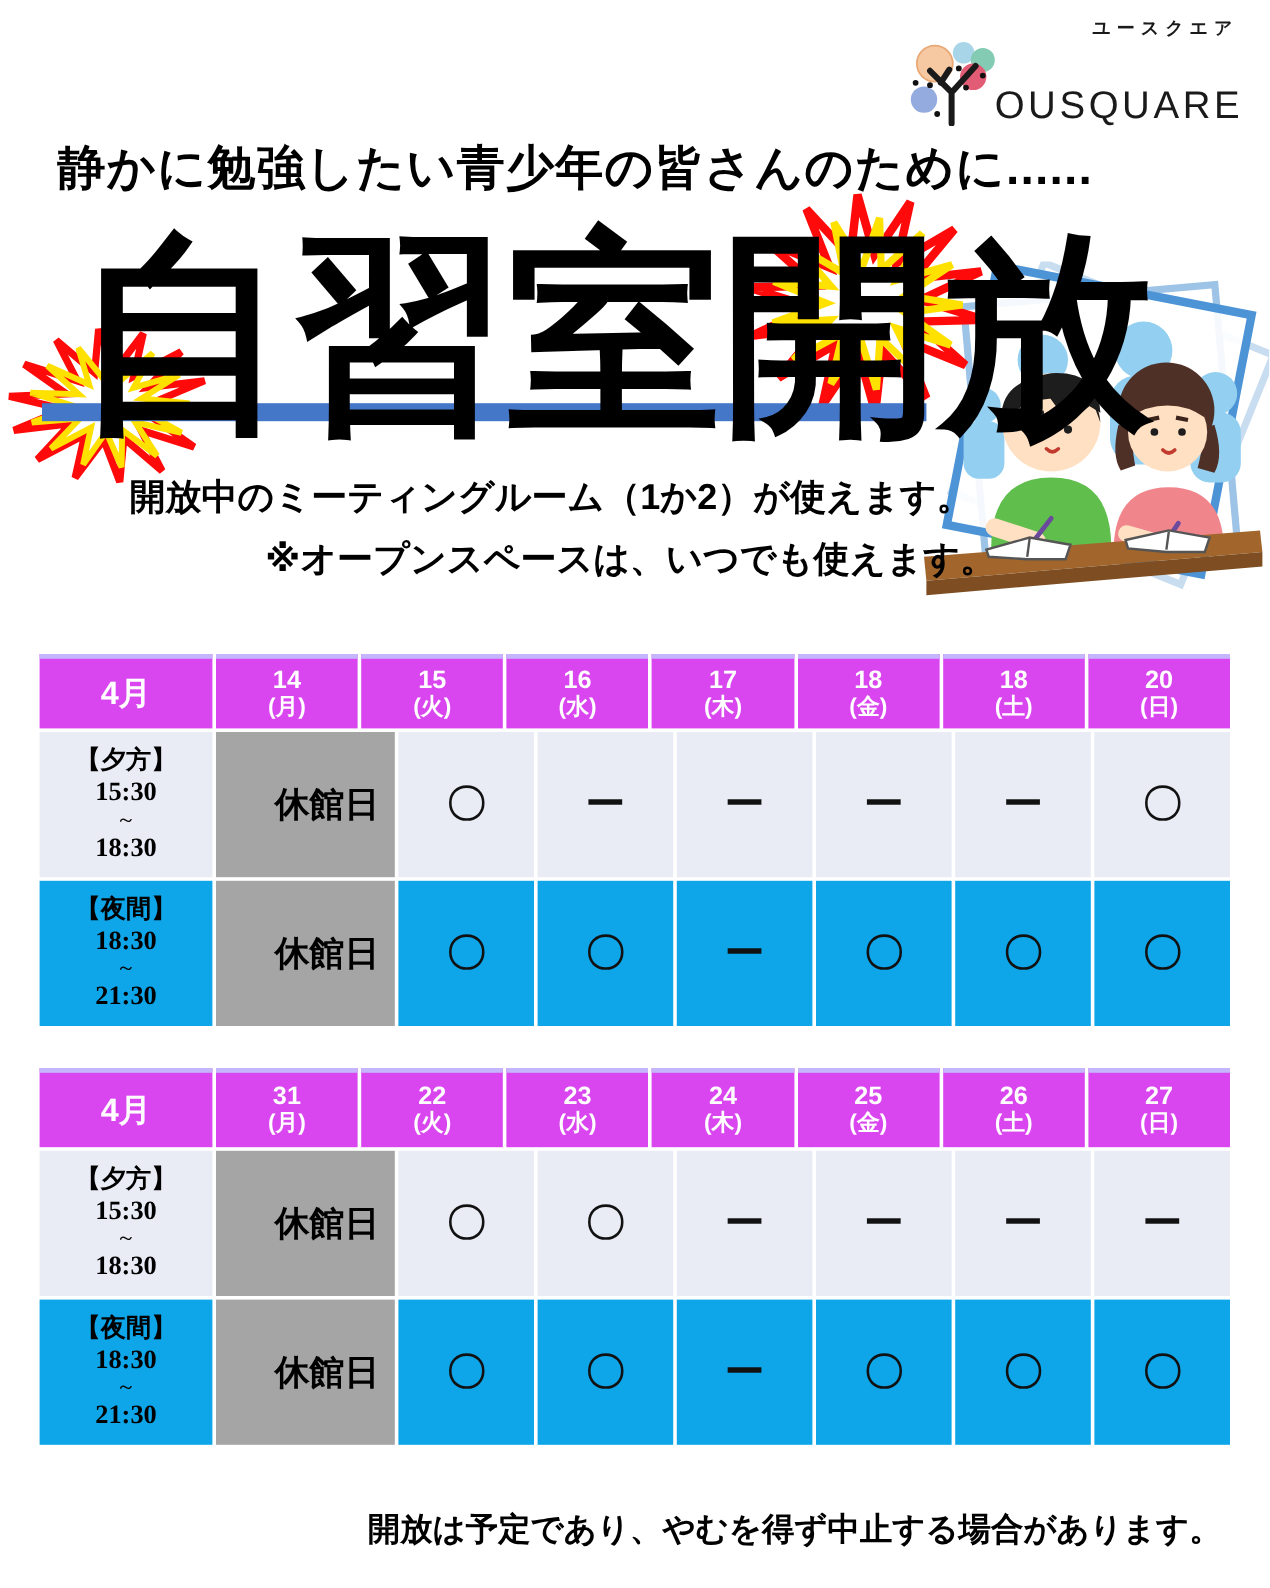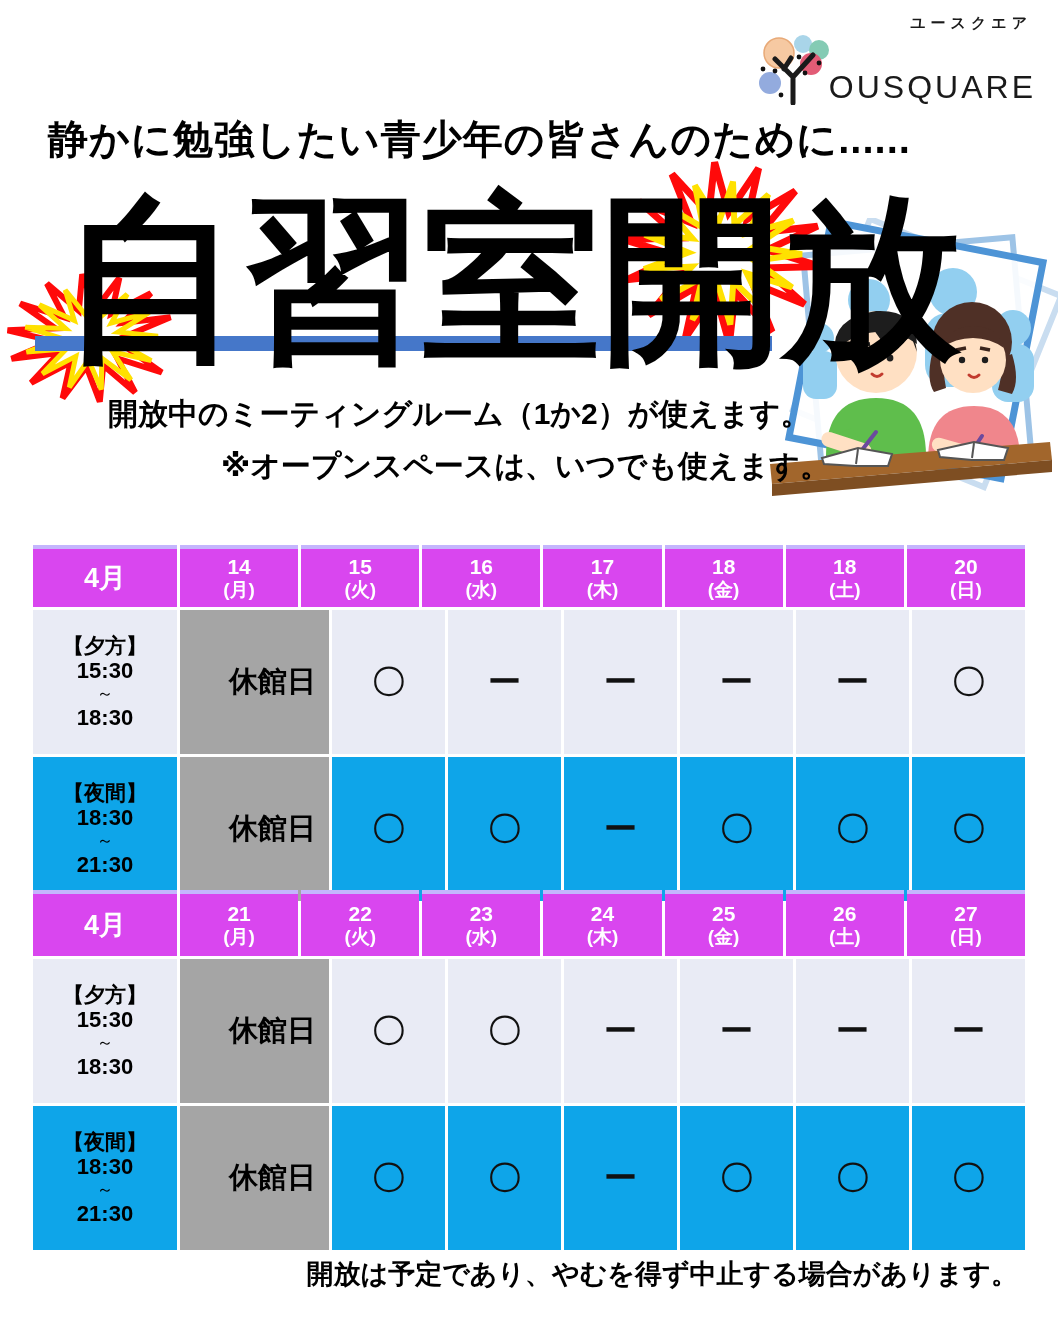--- a/index.html
+++ b/index.html
@@ -40,21 +40,21 @@
   .sched-2{top:890px;}
   .trow{display:flex;gap:3px;}
   .thead .cell{background:#d946ef;color:#ffffff;border-top:4px solid #c4b5fd;}
   .sched-1 .thead .cell{height:58px;}
   .sched-2 .thead .cell{height:62px;}
   .cell{flex:1;display:flex;flex-direction:column;align-items:center;justify-content:center;}
   .cell.first{flex:0 0 144px;}
   .month{font-size:27px;font-weight:700;}
   .day-date{font-size:21px;font-weight:600;line-height:1.15;}
   .day-dow{font-size:19px;font-weight:600;line-height:1.15;}
-  .tbody-row .cell{height:144px;}
+  .tbody-row .cell{height:121px;font-family:Liberation Serif, serif;}
   .band-light .cell{background:#E9EBF5;}
   .band-dark .cell{background:#0ea5e9;}
   .cell.closed{background:#A5A5A5 !important;font-size:29px;font-weight:700;color:#000;padding-left:36px;}
   .mark{font-size:33px;font-weight:600;color:#111;}
   .rowlabel{font-weight:700;}
   .rowlabel span{display:block;text-align:center;line-height:1.2;}
   .lbl-period{font-size:21px;}
   .lbl-time{font-size:22px;font-weight:600;}
   .lbl-tilde{font-size:17px;font-weight:400;}
 
@@ -224,21 +224,21 @@
       <div class="cell mark">〇</div>
       <div class="cell mark">〇</div>
       <div class="cell mark">〇</div>
     </div>
   </div>
 
   <div class="sched sched-2">
     <div class="trow thead">
       <div class="cell first month">4月</div>
       <div class="cell">
-          <span class="day-date">21</span>
+          <span class="day-date">31</span>
           <span class="day-dow">(月)</span>
         </div>
       <div class="cell">
           <span class="day-date">22</span>
           <span class="day-dow">(火)</span>
         </div>
       <div class="cell">
           <span class="day-date">23</span>
           <span class="day-dow">(水)</span>
         </div>

